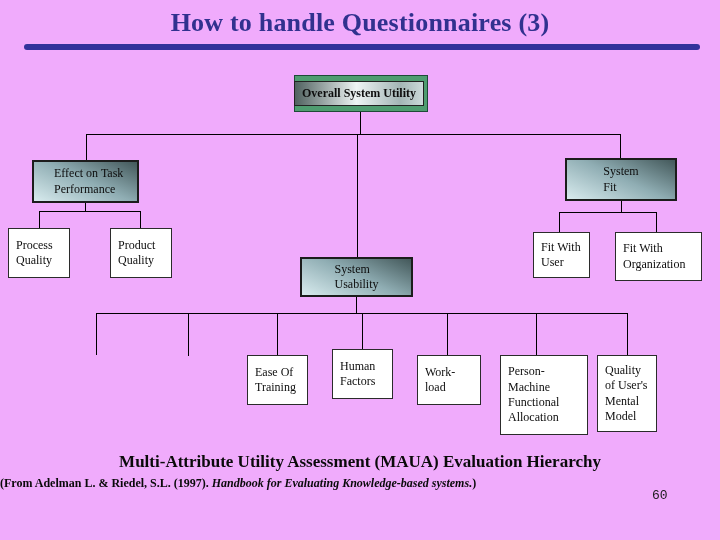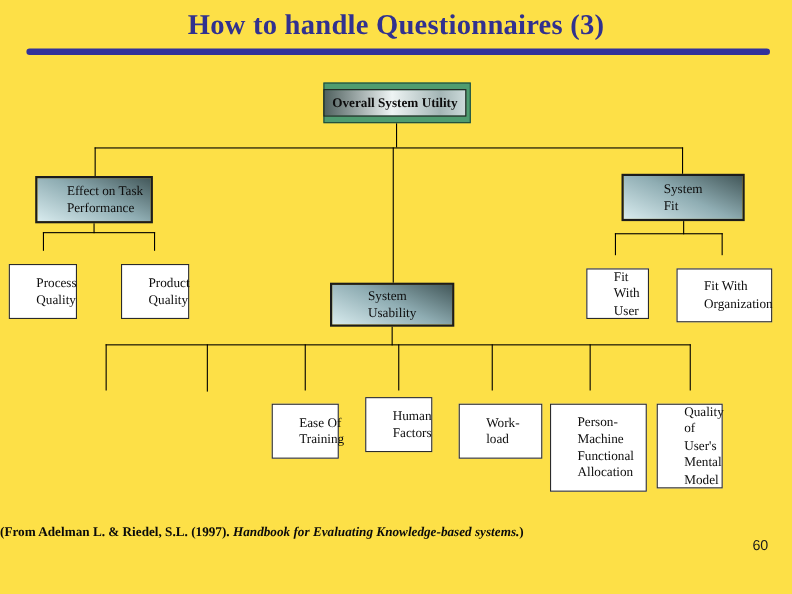--- a/index.html
+++ b/index.html
@@ -1,39 +1,39 @@
 <!DOCTYPE html>
 <html><head>
 <meta charset="utf-8">
 <style>
   html,body { margin:0; padding:0; background:#ffffff; }
   .slide {
-    position:relative; width:720px; height:540px; background:#fde047;
+    position:relative; width:720px; height:540px; background:#f0abfc;
     font-family:"Liberation Serif", serif; overflow:hidden;
   }
   .title {
     position:absolute; left:0; top:8px; width:720px; text-align:center;
     font-size:26px; font-weight:bold; color:#31318f; letter-spacing:0.2px;
   }
   .title-rule {
     position:absolute; left:24px; top:44px; width:676px; height:6px;
     background:#32329b; border-radius:3px;
   }
   .ln { position:absolute; background:#000000; }
   .box {
     position:absolute; background:#ffffff; border:1px solid #2b2b2b;
     display:flex; align-items:center; justify-content:flex-start;
-    padding-left:24px; box-sizing:border-box;margin-top:12px;
+    padding-left:7px; box-sizing:border-box;
   }
   .gbox {
     position:absolute; border:2px solid #1c1c1c;
     background:linear-gradient(205deg, #43585a 0%, #8fadb3 48%, #d8ebee 100%);
     display:flex; align-items:center; box-sizing:border-box;
   }
-  .tl { justify-content:center; padding-left:20px; }
+  .tl { justify-content:flex-start; padding-left:20px; }
   .tc { justify-content:center; text-align:left; }
   .root-wrap {
     position:absolute; background:#4f9c70; border:1px solid #1e4a38;
     box-sizing:border-box;
     font-weight:bold;
   }
   .root-inner {
     position:absolute; left:-1px; top:5px; right:3px; bottom:5px;
     border:1px solid #222222;
     background:linear-gradient(to right, #50615f 0%, #eef4f4 48%, #a3b5b5 82%, #ccdada 100%);
@@ -45,22 +45,22 @@
   .caption {
     position:absolute; left:0; top:452px; width:720px; text-align:center;
     font-size:17px; font-weight:bold; color:#0a0a0a;
   }
   .citation {
     position:absolute; left:0; top:476px; width:720px; text-align:left;
     font-size:12px; font-weight:bold; color:#0a0a0a;
   }
   .citation .book { font-style:italic; }
   .page-num {
-    position:absolute; left:652px; top:488px; font-family:Liberation Sans, sans-serif;
-    font-size:13px; color:#1a1a1a;margin-left:32px;
+    position:absolute; left:652px; top:488px; font-family:Liberation Mono, monospace;
+    font-size:13px; color:#1a1a1a;
   }
 </style>
 </head>
 <body>
 
 <div class="slide">
 
   <div class="title">How to handle Questionnaires (3)</div>
   <div class="title-rule"></div>
 
@@ -124,33 +124,34 @@
   </div>
 
   <div class="box" style="left:247px;top:355px;width:61px;height:50px">
     <span class="lbl">Ease Of
 Training</span>
   </div>
   <div class="box" style="left:332px;top:349px;width:61px;height:50px">
     <span class="lbl">Human
 Factors</span>
   </div>
-  <div class="box" style="left:417px;top:355px;width:76px;height:50px">
+  <div class="box" style="left:417px;top:355px;width:64px;height:50px">
     <span class="lbl">Work-
 load</span>
   </div>
   <div class="box" style="left:500px;top:355px;width:88px;height:80px">
     <span class="lbl">Person-
 Machine
 Functional
 Allocation</span>
   </div>
   <div class="box" style="left:597px;top:355px;width:60px;height:77px">
     <span class="lbl">Quality
 of User's
 Mental
 Model</span>
   </div>
 
+  <div class="caption">Multi-Attribute Utility Assessment (MAUA) Evaluation Hierarchy</div>
   <div class="citation"><span>(From Adelman L. &amp; Riedel, S.L. (1997).  </span><span class="book">Handbook for Evaluating Knowledge-based systems.</span><span>)</span></div>
   <div class="page-num">60</div>
 
 </div>
 
 </body></html>

